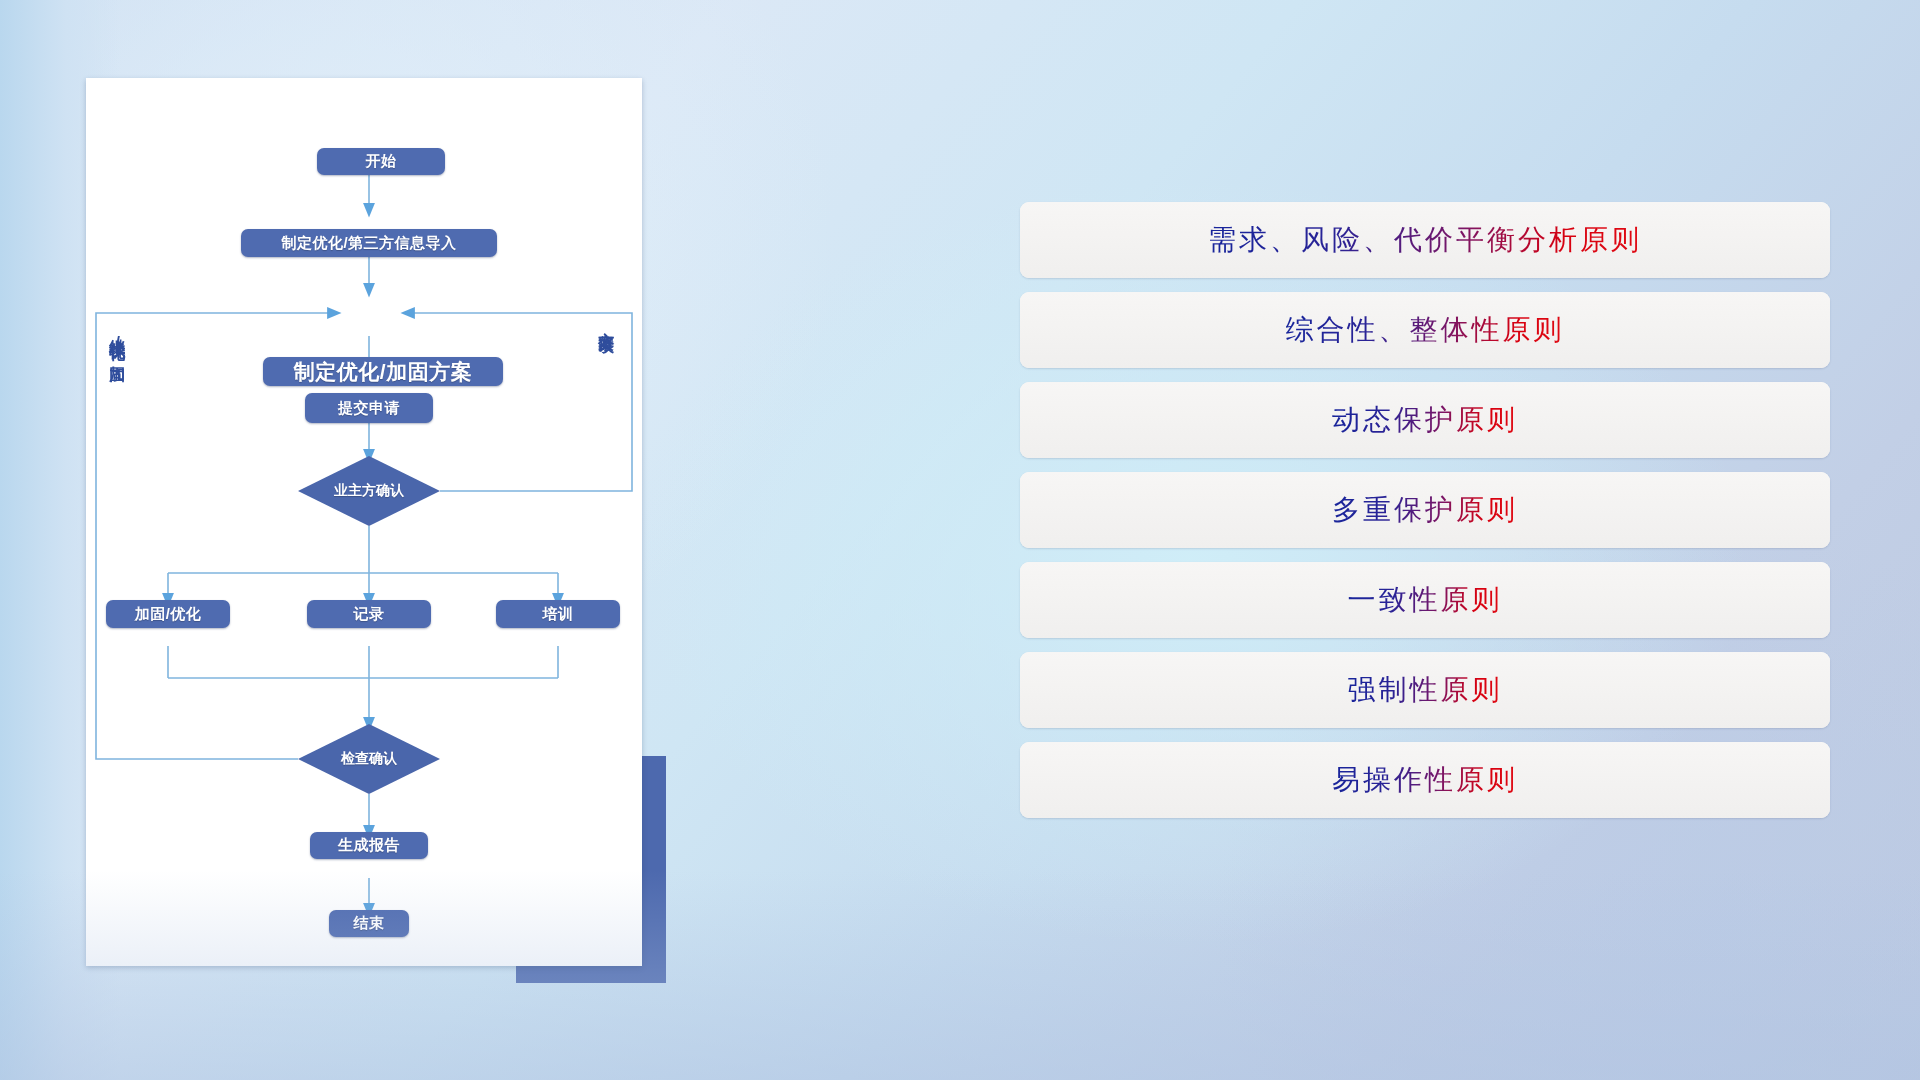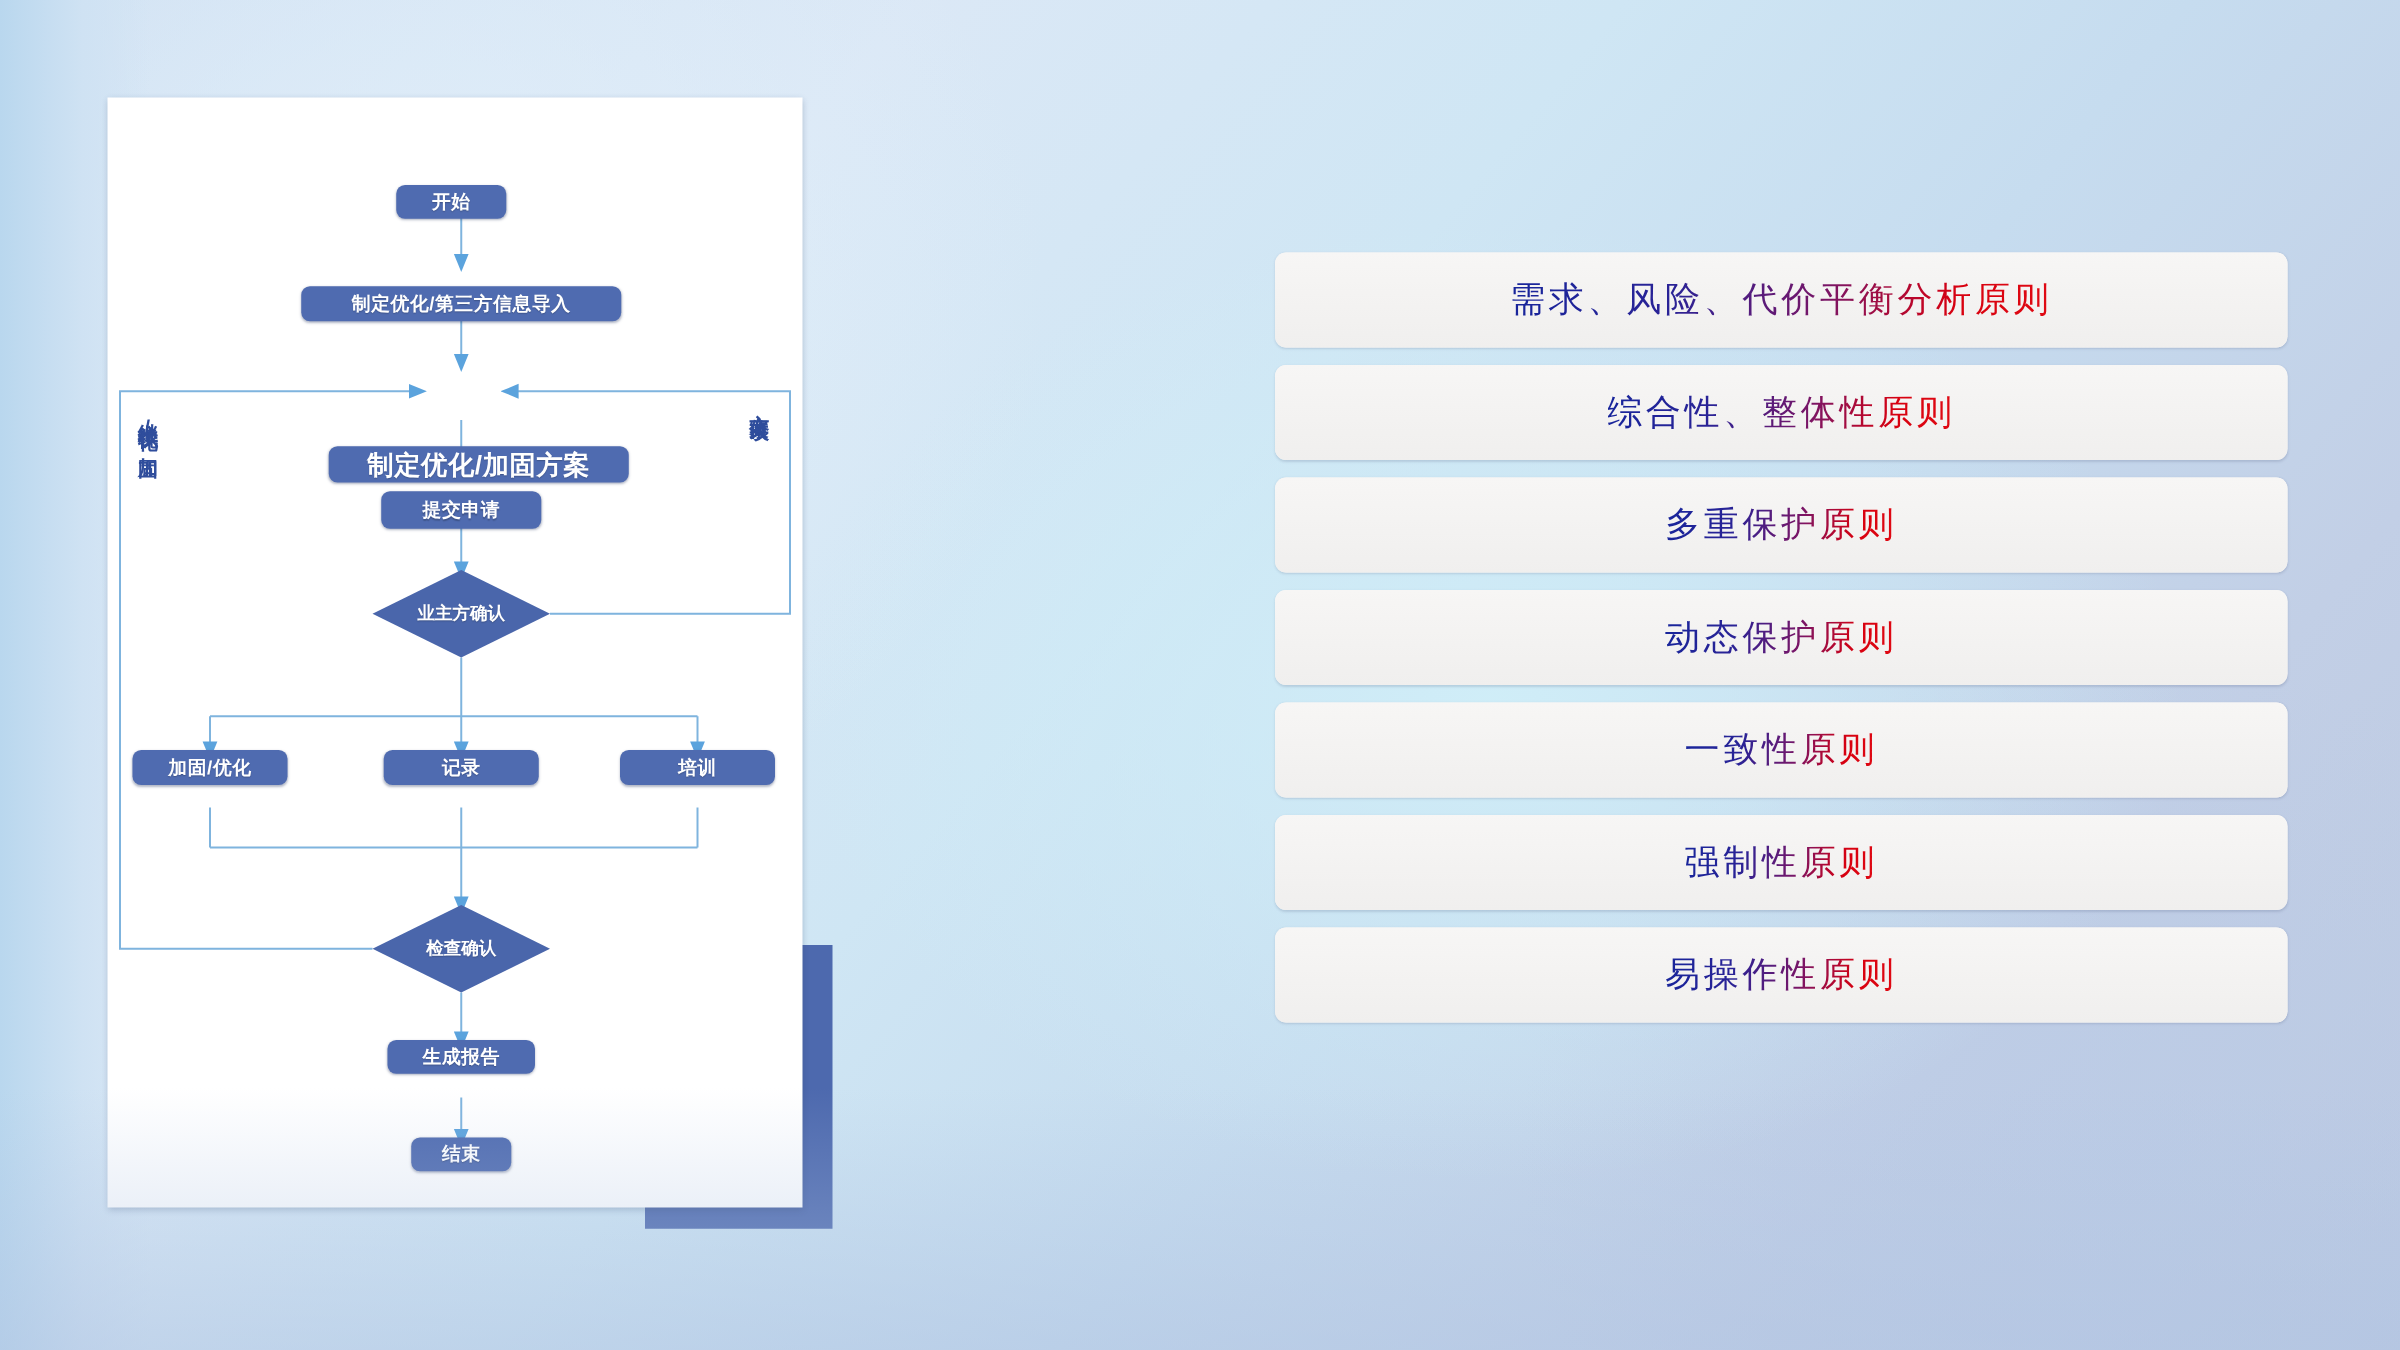--- a/index.html
+++ b/index.html
@@ -153,21 +153,21 @@
 
         <g fill="#4a66ab">
           <polygon points="283,378 354,413 283,448 212,413"></polygon>
           <polygon points="283,646 354,681 283,716 212,681"></polygon>
         </g>
       </svg>
 
       <div class="diamond-label" style="left:212px;top:399px;width:142px;height:28px;font-size:14px;">业主方确认</div>
       <div class="diamond-label" style="left:212px;top:667px;width:142px;height:28px;font-size:14px;">检查确认</div>
 
-      <div class="node" style="left:231px;top:70px;width:88px;height:27px;font-size:15px;">开始</div>
+      <div class="node" style="left:231px;top:70px;width:128px;height:27px;font-size:15px;">开始</div>
 
       <div class="node" style="left:155px;top:151px;width:256px;height:28px;font-size:15px;">制定优化/第三方信息导入</div>
 
       <div class="node" style="left:177px;top:232px;width:240px;height:29px;font-size:21px;margin-top:47px;">制定优化/加固方案</div>
 
       <div class="node" style="left:219px;top:315px;width:128px;height:30px;font-size:15px;">提交申请</div>
 
       <div class="node" style="left:20px;top:522px;width:124px;height:28px;font-size:15px;">加固/优化</div>
 
       <div class="node" style="left:221px;top:522px;width:124px;height:28px;font-size:15px;">记录</div>
@@ -197,27 +197,27 @@
       </div>
 
       <div class="pbox">
         <div class="pbox-inner">
           <span class="ptext">综合性、整体性原则</span>
         </div>
       </div>
 
       <div class="pbox">
         <div class="pbox-inner">
+          <span class="ptext">动态保护原则</span>
+        </div>
+      </div>
+
+      <div class="pbox">
+        <div class="pbox-inner">
           <span class="ptext">多重保护原则</span>
-        </div>
-      </div>
-
-      <div class="pbox">
-        <div class="pbox-inner">
-          <span class="ptext">动态保护原则</span>
         </div>
       </div>
 
       <div class="pbox">
         <div class="pbox-inner">
           <span class="ptext">一致性原则</span>
         </div>
       </div>
 
       <div class="pbox">

